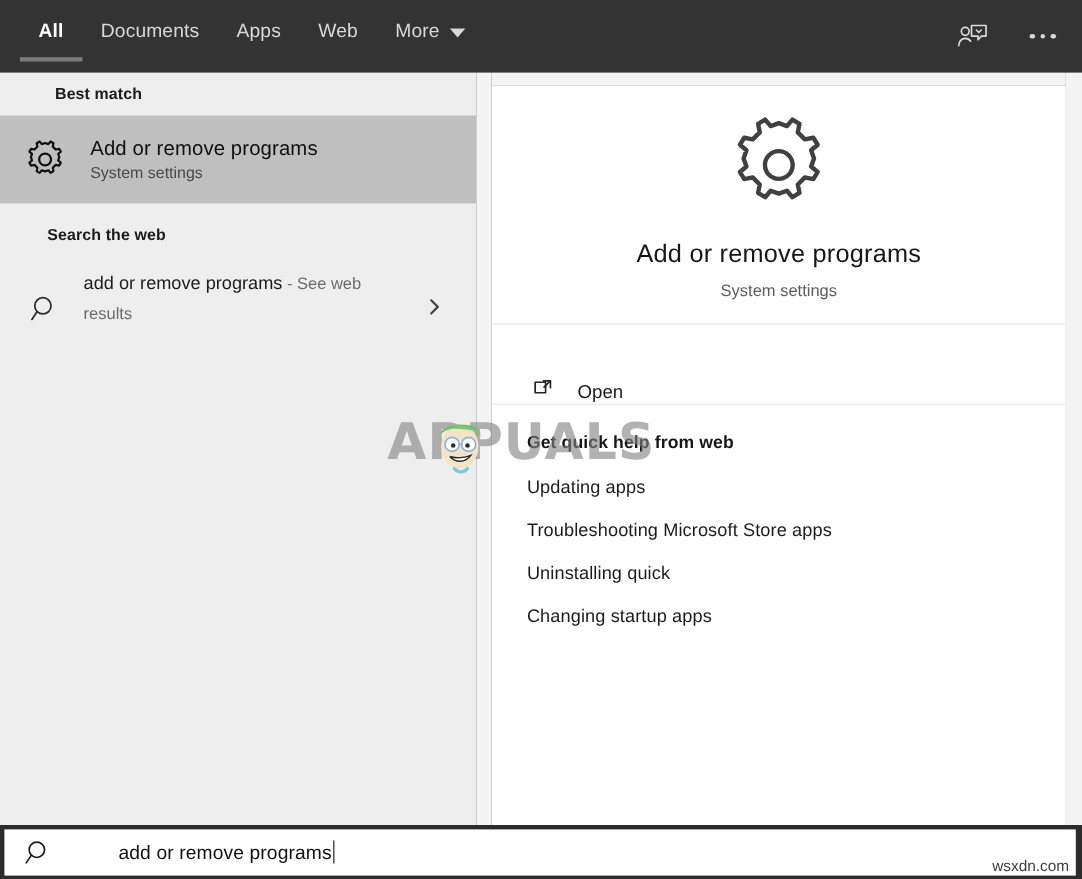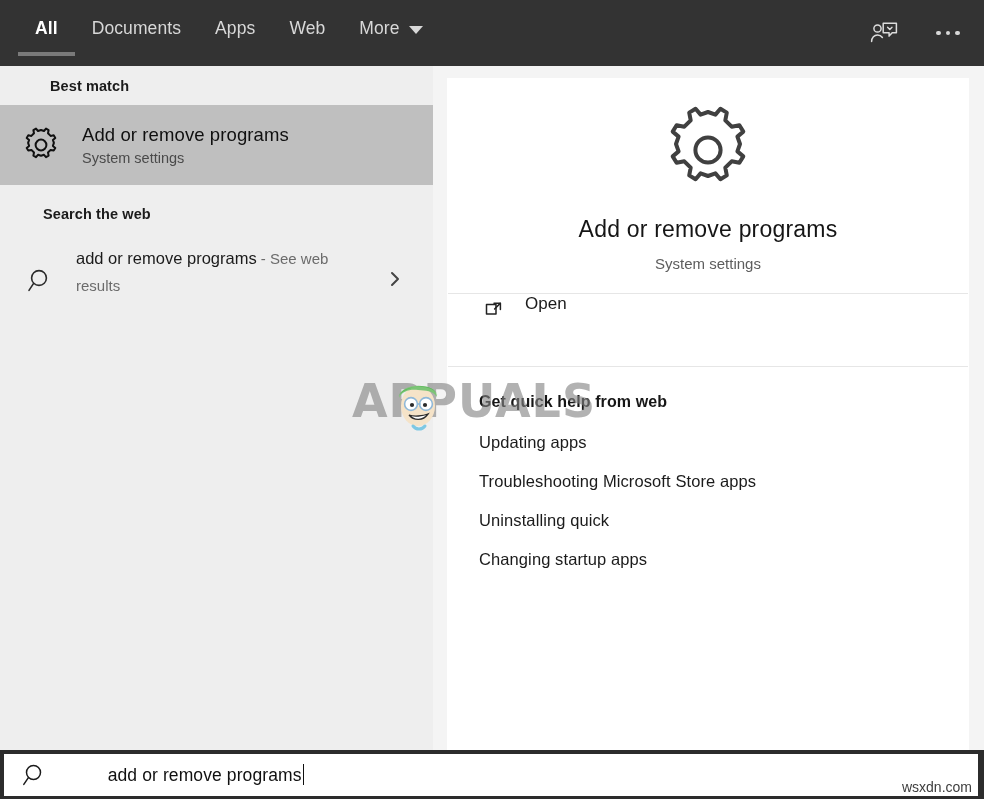--- a/index.html
+++ b/index.html
@@ -216,21 +216,21 @@
   .divider {
     height: 1px;
     background: #e6e6e6;
     margin: 0 1px;
   }
   #divider1 { margin-top: 21px; }
 
   #open-row {
     height: 72px;
     display: flex;
-    align-items: flex-start;
+    align-items: flex-end;
     padding-left: 32px;
     cursor: default;
   }
   #open-icon {
     width: 30px; height: 30px;
     display: flex; align-items: center; justify-content: center;
     flex: none;
     margin-right: 16px;
   }
   #open-label { font-size: 17px; color: #1b1b1b; }

